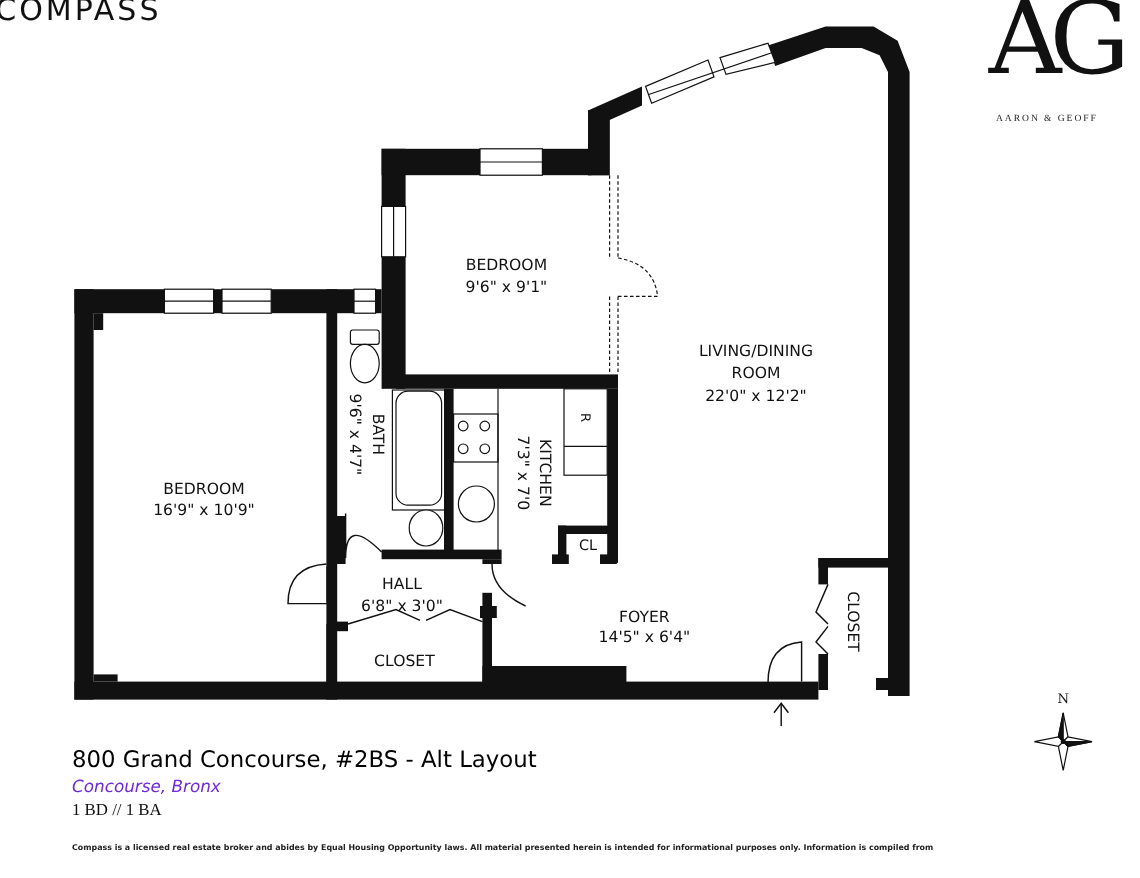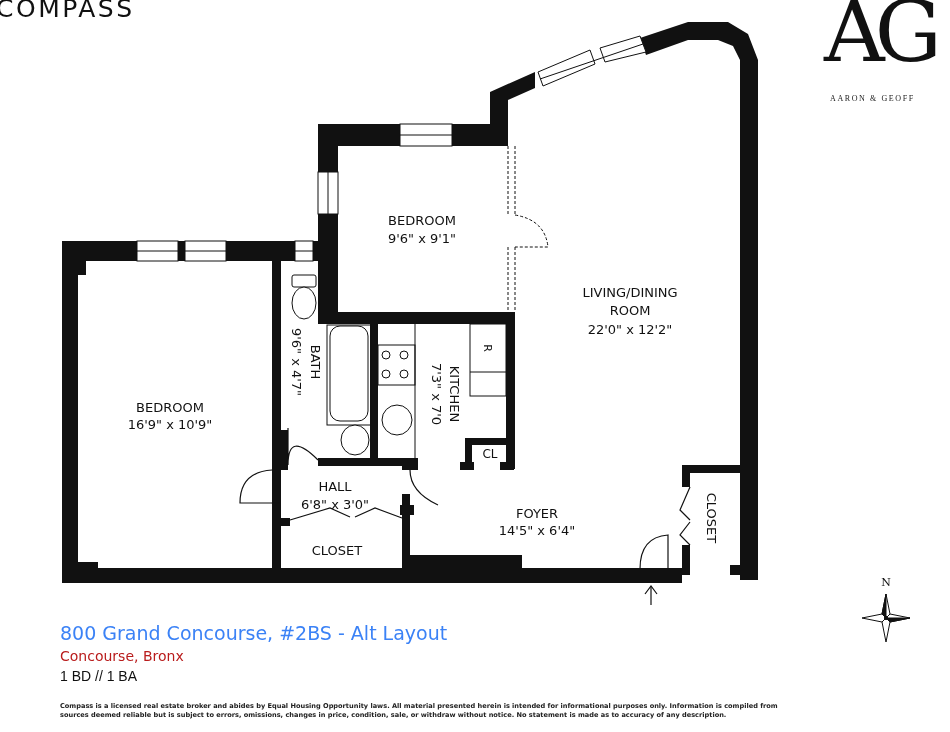--- a/index.html
+++ b/index.html
@@ -4,23 +4,23 @@
 <style>
   html, body { margin: 0; padding: 0; background: #ffffff; }
   body { width: 950px; height: 732px; position: relative; overflow: hidden; font-family: "Liberation Sans", sans-serif; color: #111; }
   .brand-left { position: absolute; left: -4px; top: -6px; font-family: "DejaVu Sans", sans-serif; font-size: 25px; letter-spacing: 2.5px; color: #111; font-weight: normal; }
   .brand-right { position: absolute; left: 820px; top: 0; width: 130px; height: 110px; }
   .brand-right .mono { position: absolute; left: 4px; top: -10px; font-family: "DejaVu Serif", serif; font-size: 84px; line-height: 1; color: #111; letter-spacing: -10px; }
   .brand-right .sub { position: absolute; left: 10px; top: 94px; font-family: Liberation Serif, serif; font-size: 8px; letter-spacing: 1.6px; color: #222; }
   .plan { position: absolute; left: 0; top: 0; width: 950px; height: 620px; }
   .plan text { font-family: "DejaVu Sans", sans-serif; fill: #111; }
   .info { position: absolute; left: 60px; top: 622px; }
-  .info .title { font-family: "DejaVu Sans", sans-serif; font-size: 19px; color: #3b82f6; white-space: nowrap; }
-  .info .hood { font-family: "DejaVu Sans", sans-serif; font-size: 14px; color: #b91c1c; margin-top: 4px; }
-  .info .beds { font-family: Liberation Sans, sans-serif; font-size: 14px; color: #111; margin-top: 4px; }
+  .info .title { font-family: "DejaVu Sans", sans-serif; font-size: 19px; color: #000000; white-space: nowrap; }
+  .info .hood { font-family: "DejaVu Sans", sans-serif; font-size: 14px; color: #6d28d9; margin-top: 4px; font-style: italic; }
+  .info .beds { font-family: Liberation Serif, serif; font-size: 14px; color: #111; margin-top: 4px; }
   .disclaimer { position: absolute; left: 60px; top: 702px; width: 880px; font-family: "DejaVu Sans", sans-serif; font-size: 6.6px; line-height: 9px; color: #222; font-weight: bold; }
   .disclaimer div { white-space: nowrap; }
   .compass { position: absolute; left: 848px; top: 568px; width: 80px; height: 100px; }
 </style>
 </head>
 <body>
 
 <div class="brand-left">COMPASS</div>
 <div class="brand-right">
   <div class="mono">AG</div>
@@ -180,14 +180,13 @@
 </div>
 
 <div class="info">
   <div class="title">800 Grand Concourse, #2BS - Alt Layout</div>
   <div class="hood">Concourse, Bronx</div>
   <div class="beds">1 BD // 1 BA</div>
 </div>
 
 <div class="disclaimer">
   <div>Compass is a licensed real estate broker and abides by Equal Housing Opportunity laws. All material presented herein is intended for informational purposes only. Information is compiled from</div>
-  <div>sources deemed reliable but is subject to errors, omissions,  changes in price, condition, sale, or withdraw without notice. No statement is made as to accuracy of any description.</div>
 </div>
 
 </body></html>

